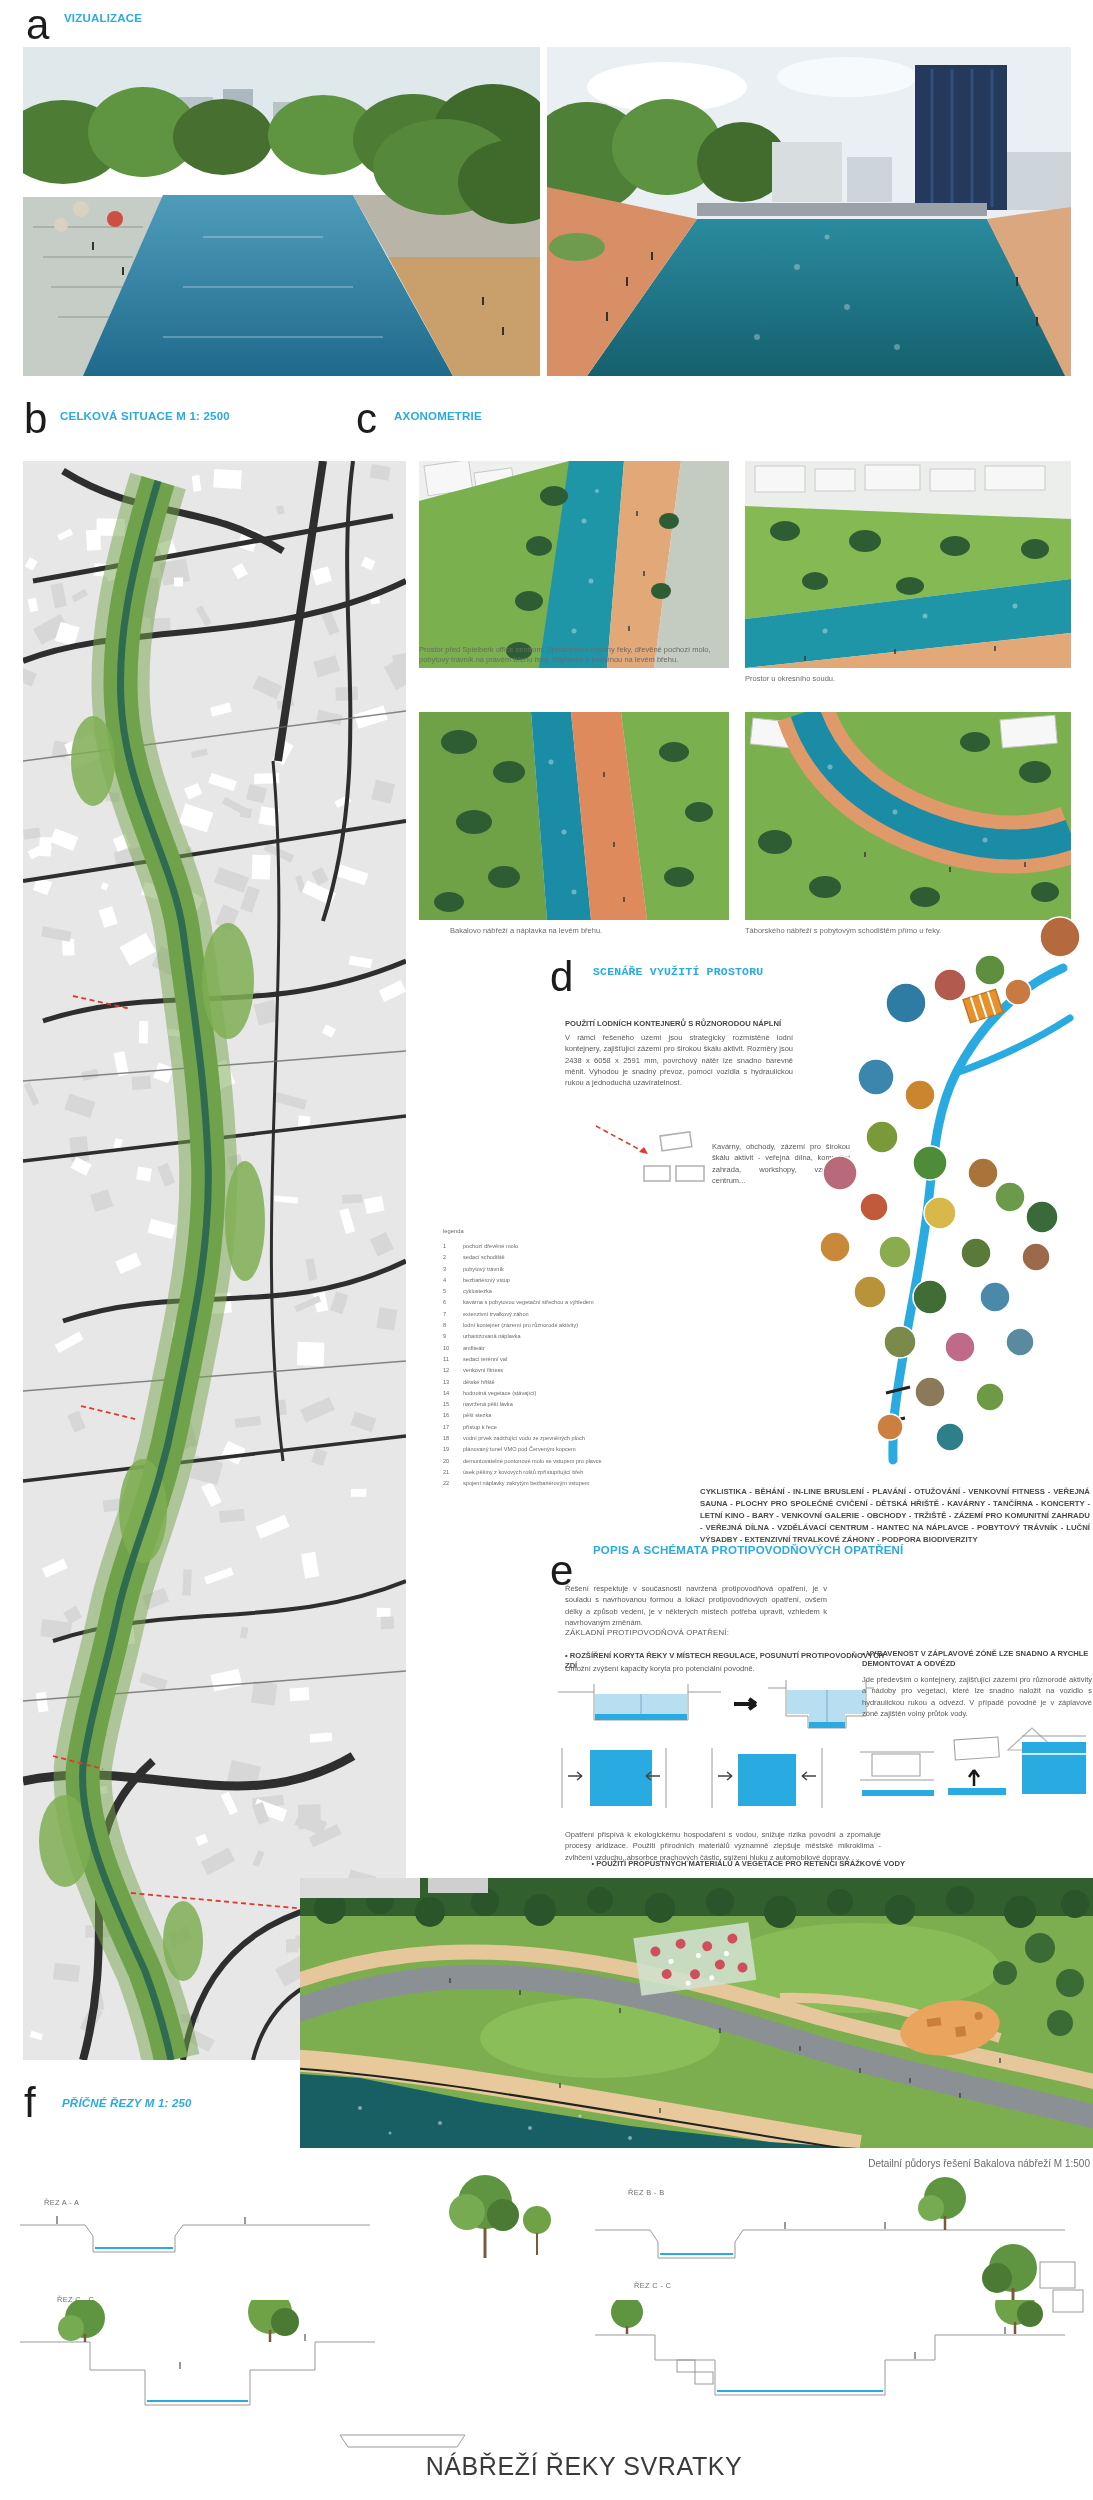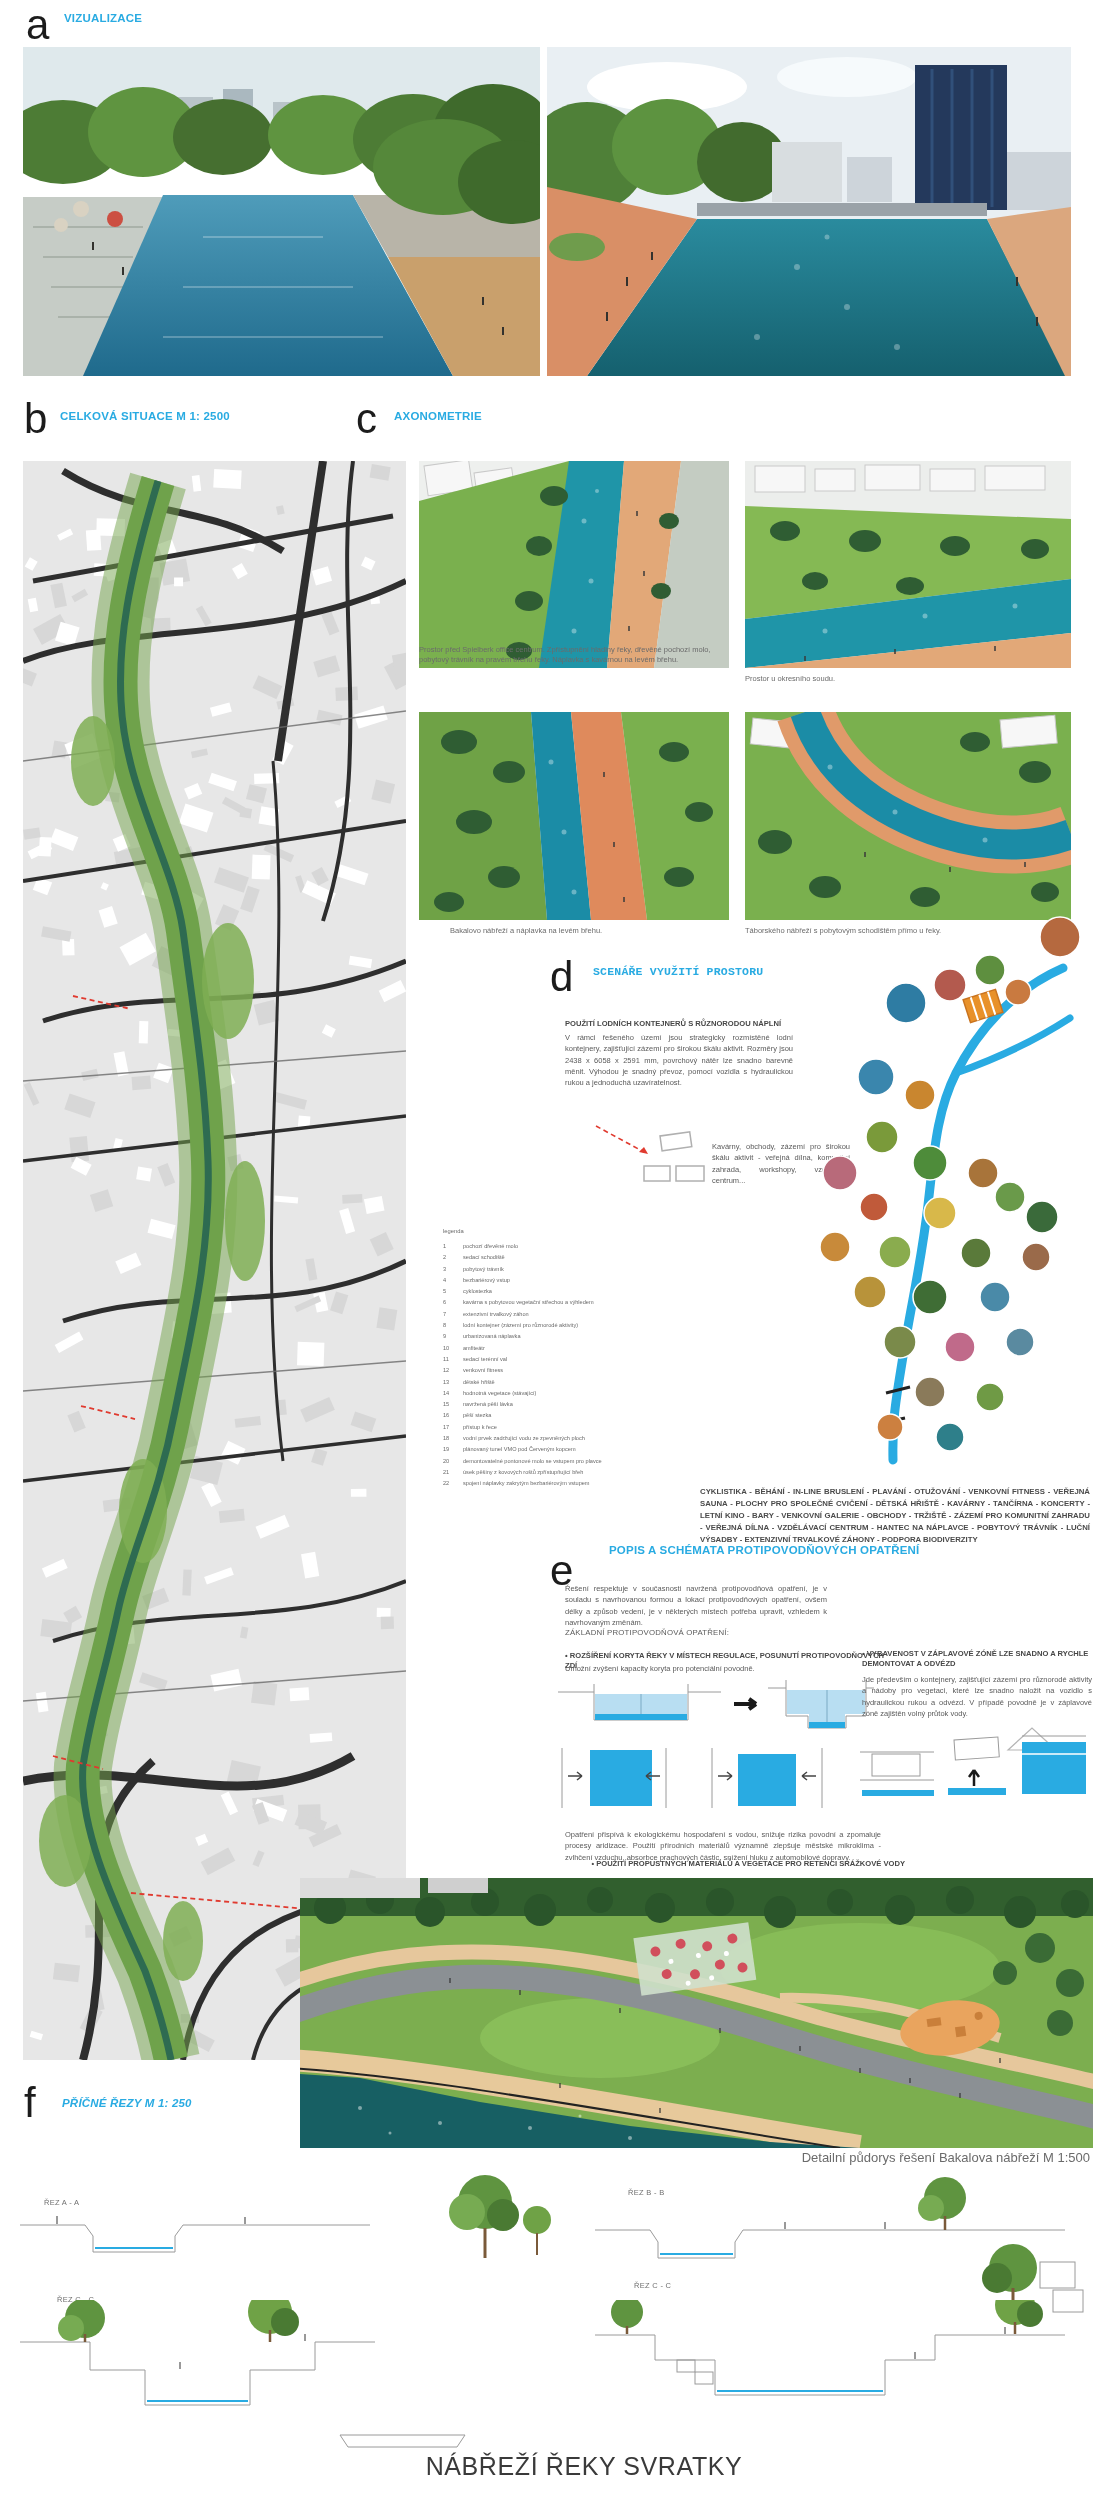--- a/index.html
+++ b/index.html
@@ -11,21 +11,21 @@
   .cap{font-size:7.5px;color:#6b6b6b;line-height:1.35;}
   .body-txt{font-size:7.5px;color:#5a5a5a;line-height:1.5;text-align:justify;}
   .bold-head{font-size:7.6px;font-weight:700;color:#474747;line-height:1.35;}
   .bullet::before{content:"•  ";}
   .caps-list{font-size:7.8px;font-weight:700;color:#4a4a4a;line-height:1.55;text-align:justify;}
   .basics{font-size:7.8px;color:#5a5a5a;letter-spacing:.2px;}
   .legend-title{font-size:5.8px;color:#6a6a6a;}
   .legend-row{display:flex;gap:10px;margin-bottom:4.6px;}
   .legend-row .ln{font-size:5.6px;color:#6a6a6a;width:10px;flex:none;text-align:left;}
   .legend-row .lt{font-size:5.6px;color:#6a6a6a;line-height:1.2;}
-  .detail-cap{font-size:13px;color:#6b6b6b;text-align:right;}
+  .detail-cap{font-size:10px;color:#6b6b6b;text-align:right;margin-top:8px;}
   .rez-label{font-size:7.5px;color:#707070;letter-spacing:.3px;padding-left:19px;}
   .main-title{font-size:25px;color:#3a3a3a;letter-spacing:.6px;text-align:center;font-weight:400;}
   svg{display:block;}
 </style>
 </head>
 <body>
 
 <div id="board">
 
   <div class="abs sec-letter" style="left:26px;top:4px;">a</div>
@@ -649,21 +649,21 @@
       </div>
       <div class="legend-row">
         <span class="ln">22</span>
         <span class="lt">spojení náplavky zakrytým bezbariérovým vstupem</span>
       </div>
     </div>
 
   <div class="abs caps-list" style="left:700px;top:1486px;width:390px;">CYKLISTIKA - BĚHÁNÍ - IN-LINE BRUSLENÍ - PLAVÁNÍ - OTUŽOVÁNÍ - VENKOVNÍ FITNESS - VEŘEJNÁ SAUNA - PLOCHY PRO SPOLEČNÉ CVIČENÍ - DĚTSKÁ HŘIŠTĚ - KAVÁRNY - TANČÍRNA - KONCERTY - LETNÍ KINO - BARY - VENKOVNÍ GALERIE - OBCHODY - TRŽIŠTĚ - ZÁZEMÍ PRO KOMUNITNÍ ZAHRADU - VEŘEJNÁ DÍLNA - VZDĚLÁVACÍ CENTRUM - HANTEC NA NÁPLAVCE - POBYTOVÝ TRÁVNÍK - LUČNÍ VÝSADBY - EXTENZIVNÍ TRVALKOVÉ ZÁHONY - PODPORA BIODIVERZITY</div>
 
   <div class="abs sec-letter" style="left:550px;top:1550px;">e</div>
-  <div class="abs cyan-head" style="left:593px;top:1544px;margin-left:16px;">POPIS A SCHÉMATA PROTIPOVODŇOVÝCH OPATŘENÍ</div>
+  <div class="abs cyan-head" style="left:593px;top:1544px;">POPIS A SCHÉMATA PROTIPOVODŇOVÝCH OPATŘENÍ</div>
   <div class="abs body-txt" style="left:565px;top:1583px;width:262px;">Řešení respektuje v současnosti navržená protipovodňová opatření, je v souladu s navrhovanou formou a lokací protipovodňových opatření, ovšem délky a způsob vedení, je v některých místech potřeba upravit, vzhledem k navrhovaným změnám.</div>
   <div class="abs basics" style="left:565px;top:1628px;">ZÁKLADNÍ PROTIPOVODŇOVÁ OPATŘENÍ:</div>
 
   <div class="abs bold-head bullet" style="left:565px;top:1651px;width:330px;">ROZŠÍŘENÍ KORYTA ŘEKY V MÍSTECH REGULACE, POSUNUTÍ PROTIPOVODŇOVÝCH ZDÍ</div>
   <div class="abs body-txt" style="left:565px;top:1663px;width:300px;">Umožní zvýšení kapacity koryta pro potenciální povodně.</div>
 
   <svg class="abs" style="left:556px;top:1678px;" width="320" height="66" viewBox="0 0 320 66">
     <g stroke="#9a9a9a" stroke-width="1" fill="none">
       <path d="M2,14 H38 V42 H132 V14 H165"></path>
       <line x1="38" y1="14" x2="38" y2="6"></line>

